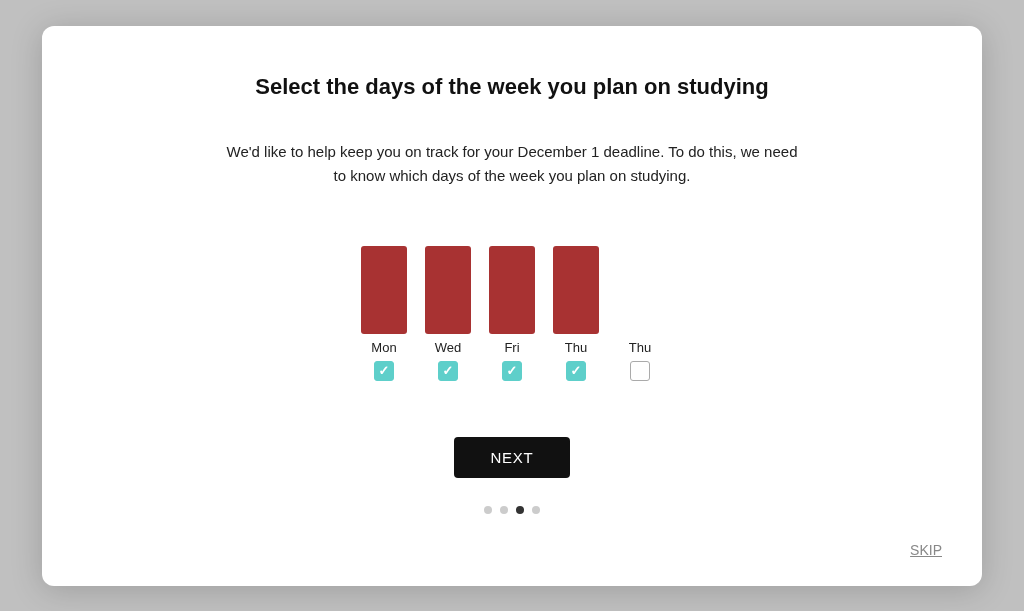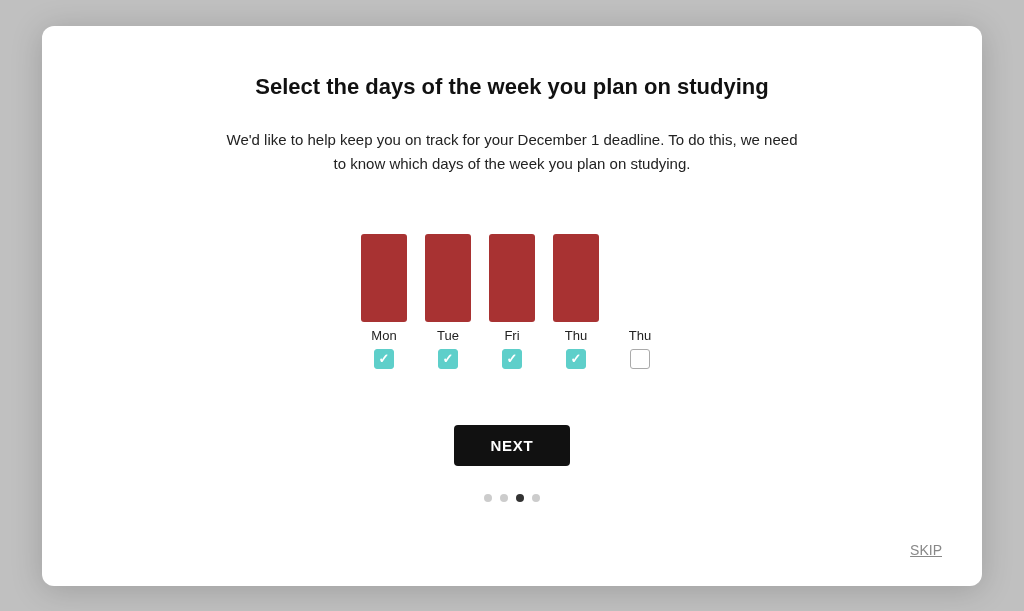--- a/index.html
+++ b/index.html
@@ -25,21 +25,21 @@
       align-items: center;
       position: relative;
       padding: 48px 60px 32px;
     }
 
     .title {
       font-size: 22px;
       font-weight: 700;
       color: #111;
       text-align: right;
-      margin-bottom: 28px;
+      margin-bottom: 40px;
     }
 
     .subtitle {
       font-size: 15px;
       color: #222;
       text-align: center;
       line-height: 1.6;
       max-width: 580px;
       margin-bottom: 58px;
     }
@@ -102,21 +102,21 @@
       line-height: 1;
     }
 
     .next-button {
       margin-top: 44px;
       background: #111;
       color: #fff;
       border: none;
       padding: 12px 36px;
       font-size: 15px;
-      font-weight: 700;
+      font-weight: 400;
       letter-spacing: 0.05em;
       border-radius: 4px;
       cursor: pointer;
     }
 
     .pagination {
       display: flex;
       align-items: center;
       gap: 8px;
       margin-top: 28px;
@@ -158,21 +158,21 @@
   </p>
 
   <div class="days-container" id="days-container">
   <div class="day-col">
         <div class="day-bar"></div>
         <div class="day-label">Mon</div>
         <div class="day-checkbox checked"></div>
       </div>
       <div class="day-col">
         <div class="day-bar"></div>
-        <div class="day-label">Tue</div>
+        <div class="day-label">Wed</div>
         <div class="day-checkbox checked"></div>
       </div>
       <div class="day-col">
         <div class="day-bar"></div>
         <div class="day-label">Fri</div>
         <div class="day-checkbox checked"></div>
       </div>
       <div class="day-col">
         <div class="day-bar"></div>
         <div class="day-label">Thu</div>

